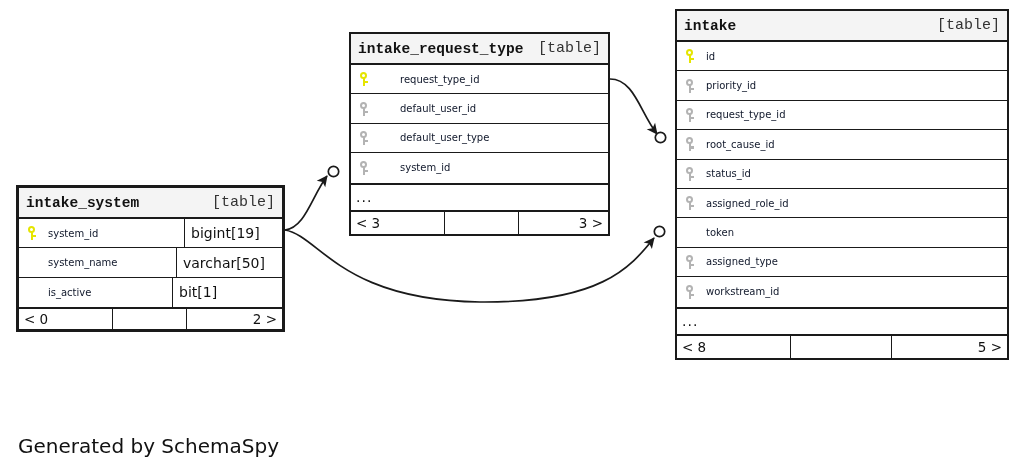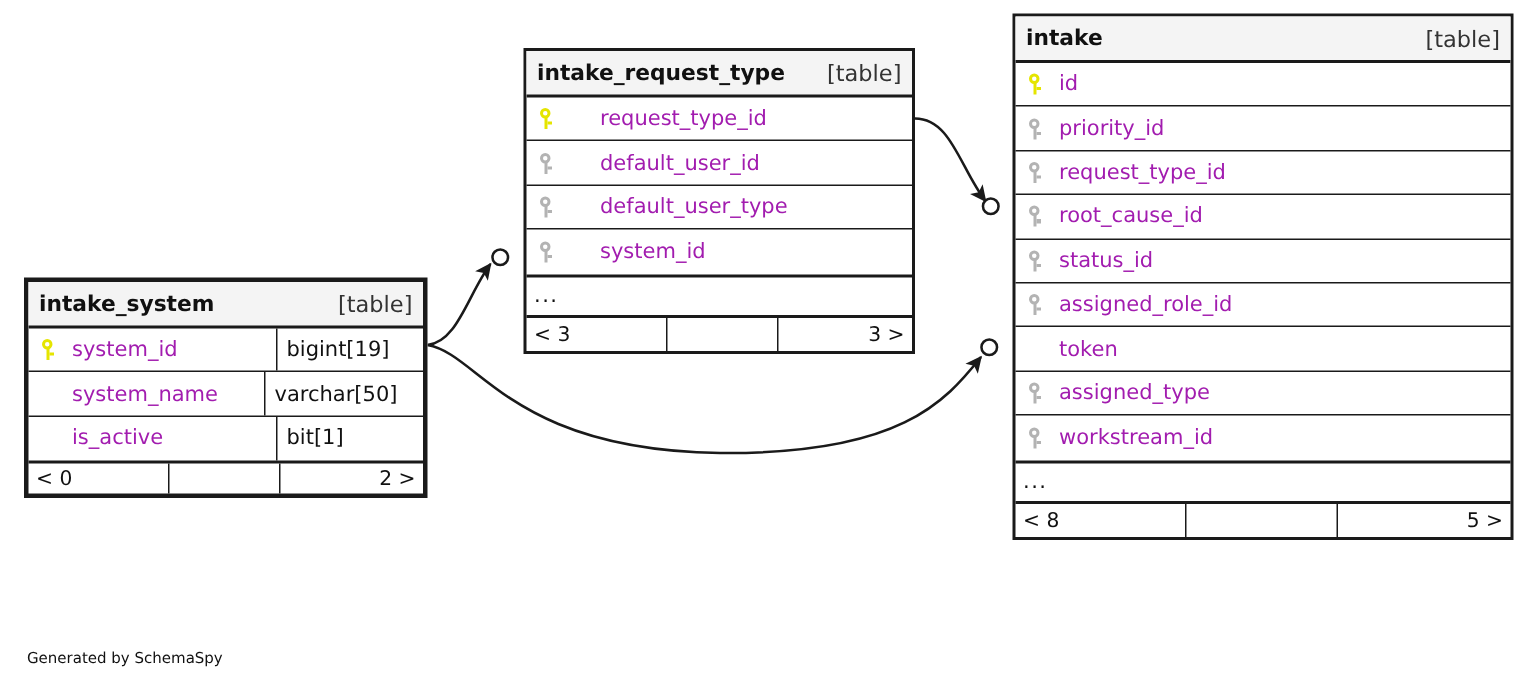--- a/index.html
+++ b/index.html
@@ -28,20 +28,21 @@
 
   .tbl-header {
     display: flex;
     align-items: center;
     justify-content: space-between;
     background: #f4f4f4;
     border-bottom: 2px solid #1a1a1a;
     padding: 0 7px;
     box-sizing: border-box;
     height: 31px;
+    font-family: Liberation Mono, monospace;
   }
   .tbl-name {
     font-weight: bold;
     font-size: 14.5px;
     color: #111111;
     white-space: nowrap;
   }
   .tbl-kind {
     font-size: 15px;
     color: #333333;
@@ -83,22 +84,22 @@
   }
 
   .keyslot {
     width: 15px;
     min-width: 15px;
     height: 16px;
     position: relative;
     margin-right: 2px;
   }
   .col-label {
-    font-size: 14px;
-    color: #a21caf;
+    font-size: 10px;
+    color: #0f172a;
     white-space: nowrap;
   }
 
   
   .indent-wide .col-label { margin-left: 26px; }
   .indent-narrow .col-label { margin-left: 6px; }
 
   
   .key {
     position: absolute;
@@ -169,21 +170,21 @@
     left: 0; top: 0;
     width: 1023px; height: 465px;
     pointer-events: none;
   }
 
   
   .caption {
     position: absolute;
     left: 18px;
     top: 434px;
-    font-size: 10px;
+    font-size: 20px;
     color: #111111;
     white-space: nowrap;
   }
 </style>
 </head>
 <body>
 
 <div id="canvas">
 
   <svg id="edges" viewBox="0 0 1023 465" width="1023" height="465">
@@ -236,21 +237,21 @@
           <span class="col-label">system_name</span>
         </div>
         <div class="cell-type" style="width:106px;">varchar[50]</div>
       </div>
 
       <div class="erd-row">
         <div class="cell-name indent-narrow">
           <span class="keyslot"></span>
           <span class="col-label">is_active</span>
         </div>
-        <div class="cell-type" style="width:98px;">bit[1]</div>
+        <div class="cell-type" style="width:110px;">bit[1]</div>
       </div>
 
     </div>
     <div class="tbl-footer" style="border-top:2px solid #1a1a1a;">
       <div class="foot-cell foot-left" style="width:93px;">&lt; 0</div>
       <div class="foot-cell foot-mid" style="width:75px;"></div>
       <div class="foot-cell foot-right" style="flex:1 1 auto;">2 &gt;</div>
     </div>
   </div>
 

